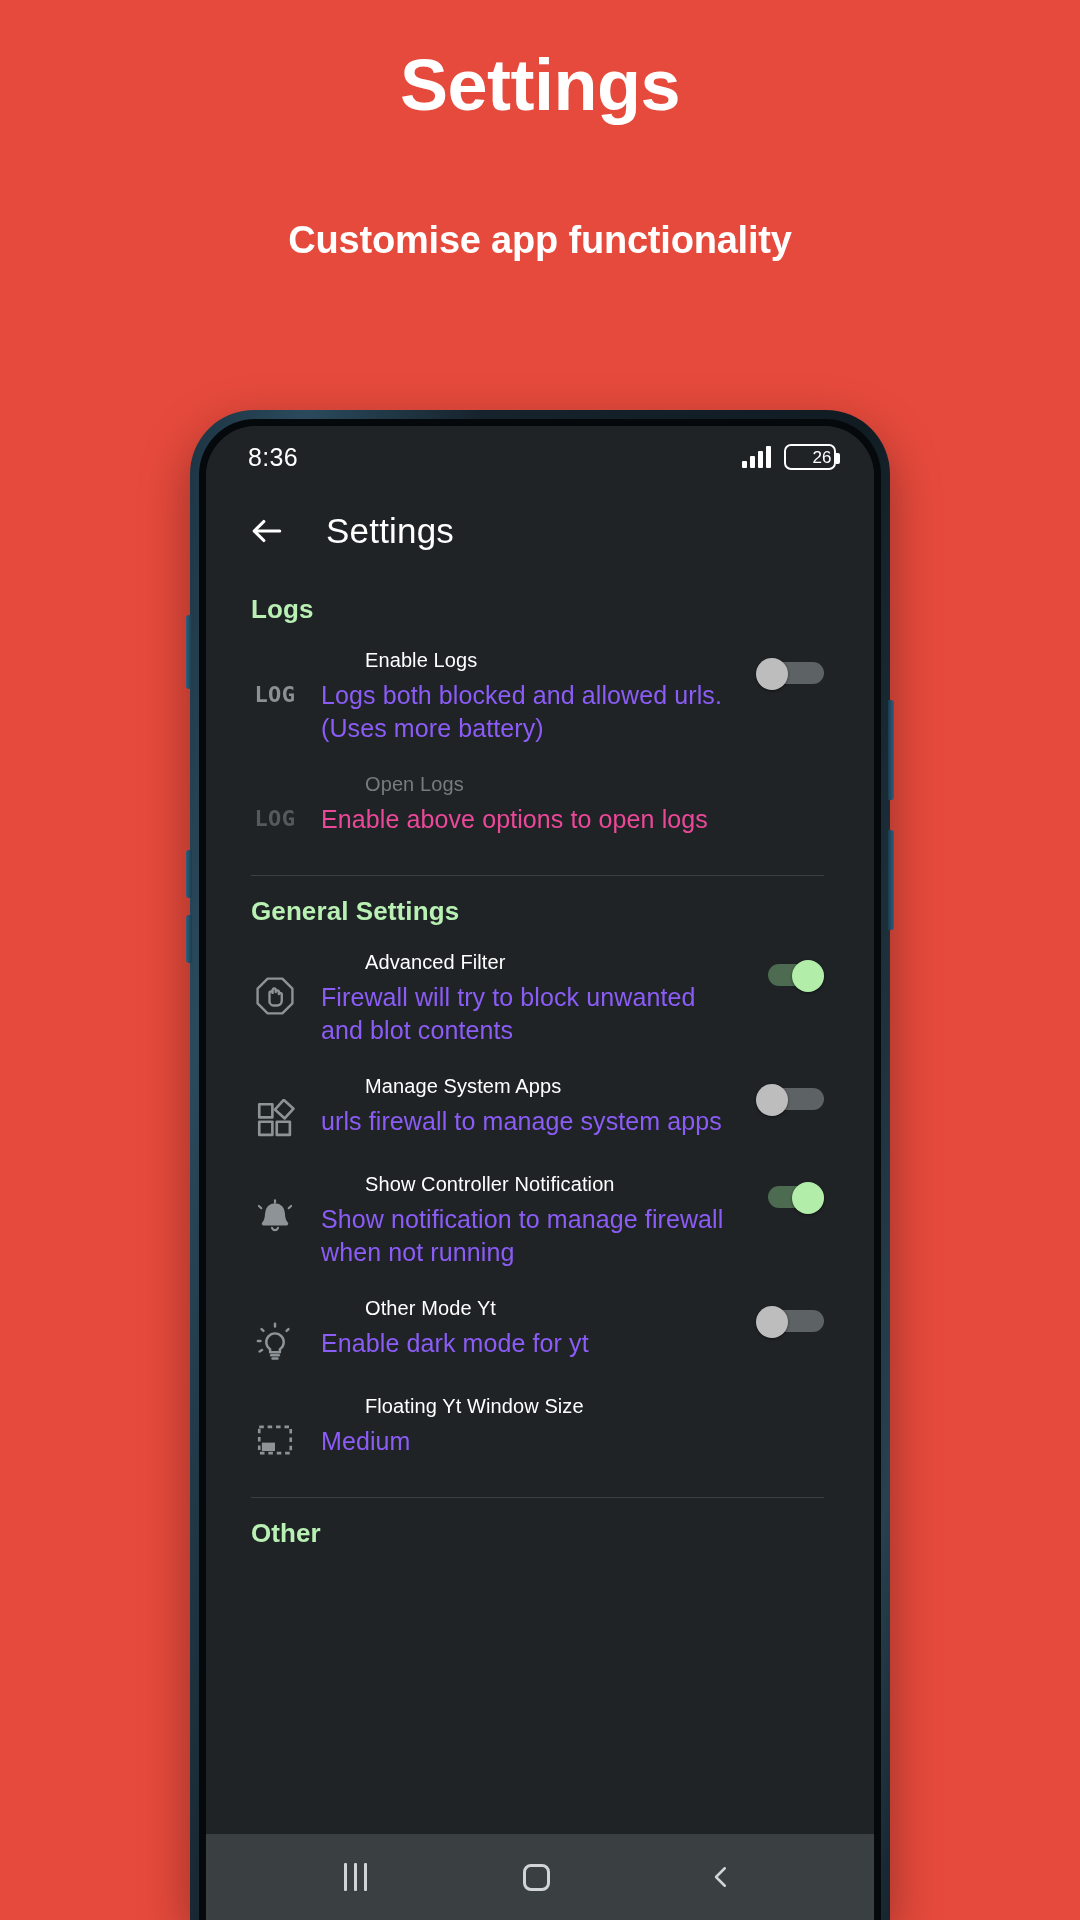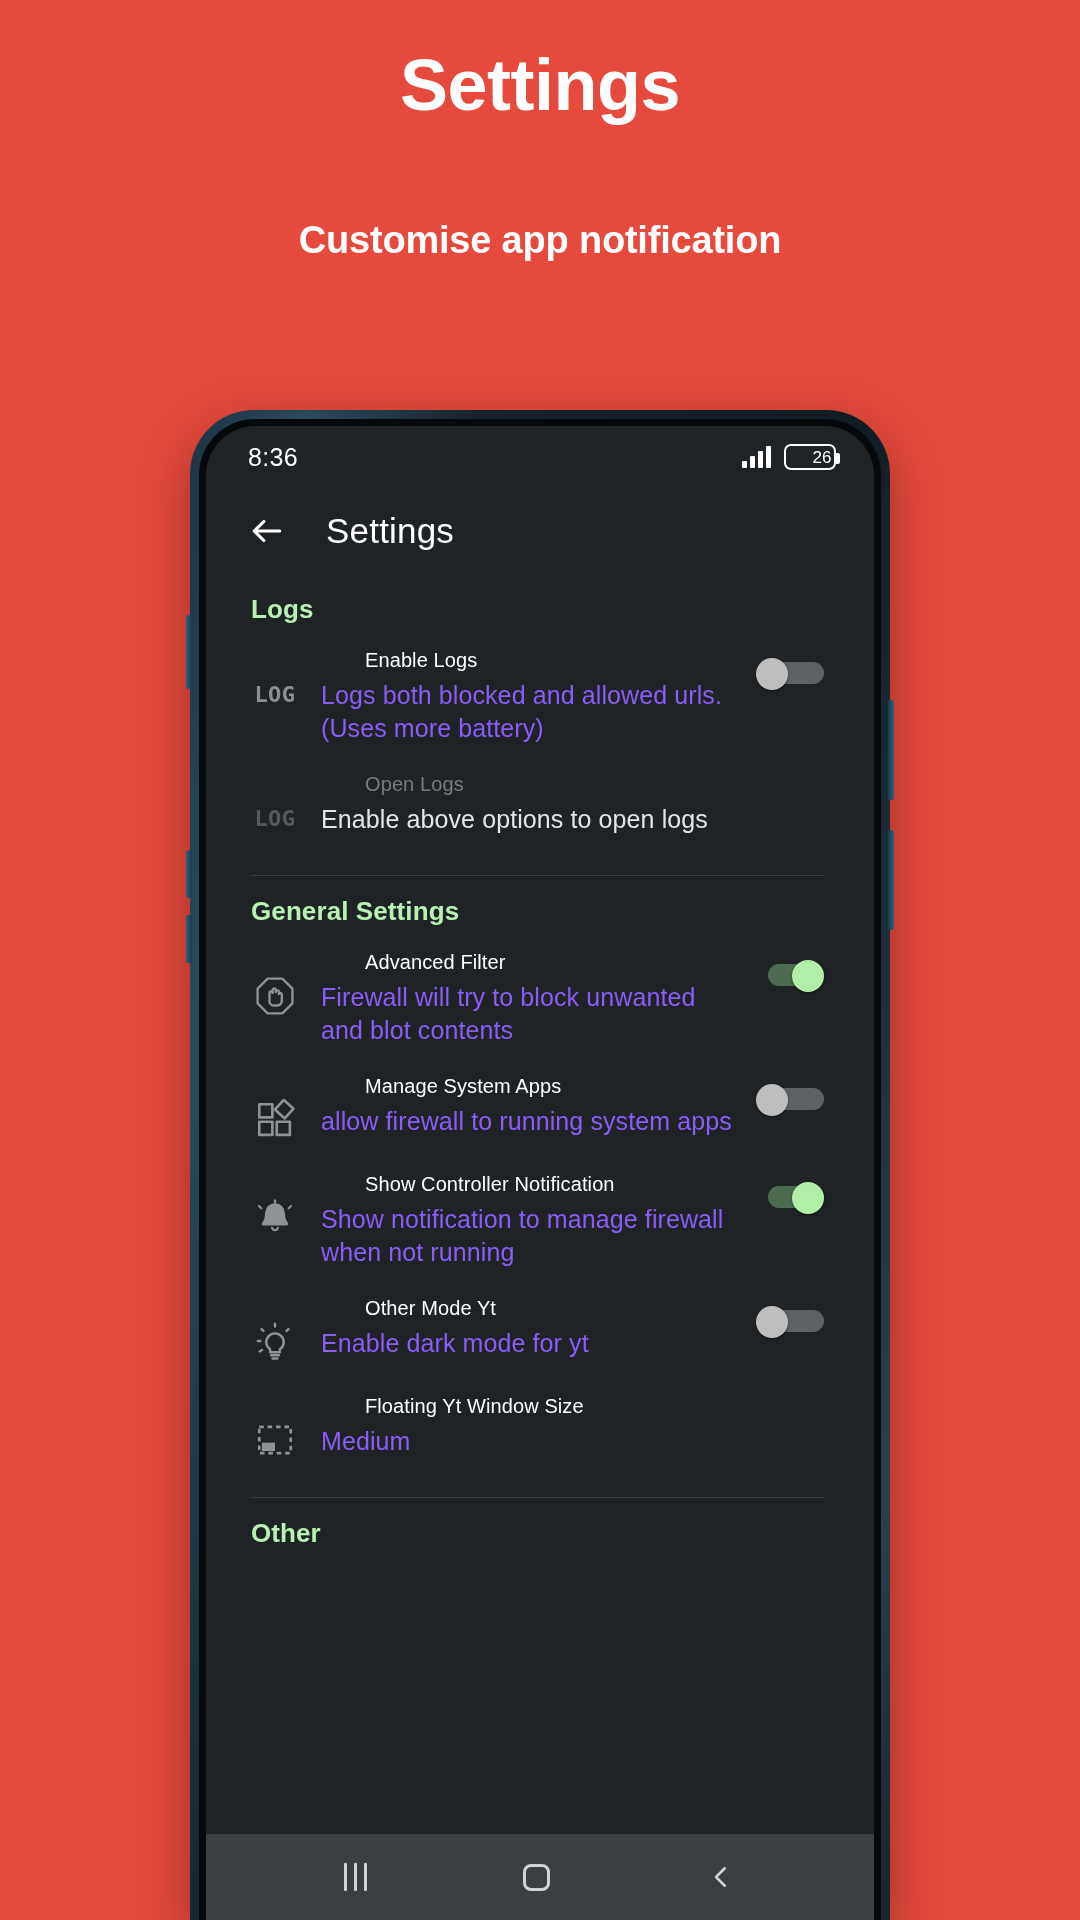--- a/index.html
+++ b/index.html
@@ -169,21 +169,21 @@
     margin-left:44px;
   }
   .row-sub {
     color:#8b5cf6;
     font-size:25px;
     line-height:1.3;
     margin-top:6px;
     letter-spacing:0.1px;
   }
   .row.disabled .row-title { color:#767b7f; }
-  .row.disabled .row-sub { color:#e5e5e5; }
+  .row.disabled .row-sub { color:#ec4899; }
   .row.disabled .row-icon.log-text { color:#55595c; }
 
   
   .switch {
     flex:0 0 auto;
     width:68px; height:30px;
     border-radius:15px;
     position:relative;
     margin-top:12px;
   }
@@ -227,21 +227,21 @@
     width:27px; height:27px;
     border:3px solid #d2d5d7;
     border-radius:8px;
   }
 </style>
 </head>
 <body>
 
 <div class="promo">
   <div class="promo-title">Settings</div>
-  <div class="promo-sub">Customise app notification</div>
+  <div class="promo-sub">Customise app functionality</div>
 </div>
 
 <div class="phone">
   <span class="btn-side b1"></span>
   <span class="btn-side b2"></span>
   <span class="btn-side b3"></span>
   <span class="btn-side-r c1"></span>
   <span class="btn-side-r c2"></span>
 
   <div class="phone-inner">
@@ -321,21 +321,21 @@
           <span class="row-icon">
             <svg width="42" height="42" viewBox="0 0 24 24" fill="none" stroke="#8e9397" stroke-width="1.5" stroke-linejoin="round">
               <rect x="3" y="3" width="7.5" height="7.5"></rect>
               <rect x="3" y="13" width="7.5" height="7.5"></rect>
               <rect x="13" y="13" width="7.5" height="7.5"></rect>
               <rect x="13.5" y="2" width="7.5" height="7.5" transform="rotate(42 17.2 5.8)"></rect>
             </svg>
           </span>
           <div class="row-body">
             <div class="row-title">Manage System Apps</div>
-            <div class="row-sub">allow firewall to running system apps</div>
+            <div class="row-sub">urls firewall to manage system apps</div>
           </div>
           <span class="switch off">
             <span class="track"></span>
               <span class="knob"></span>
           </span>
         </div>
 
         <div class="row">
           <span class="row-icon">
             <svg width="42" height="42" viewBox="0 0 24 24" fill="#8e9397" stroke="#8e9397" stroke-width="1.2" stroke-linecap="round">

